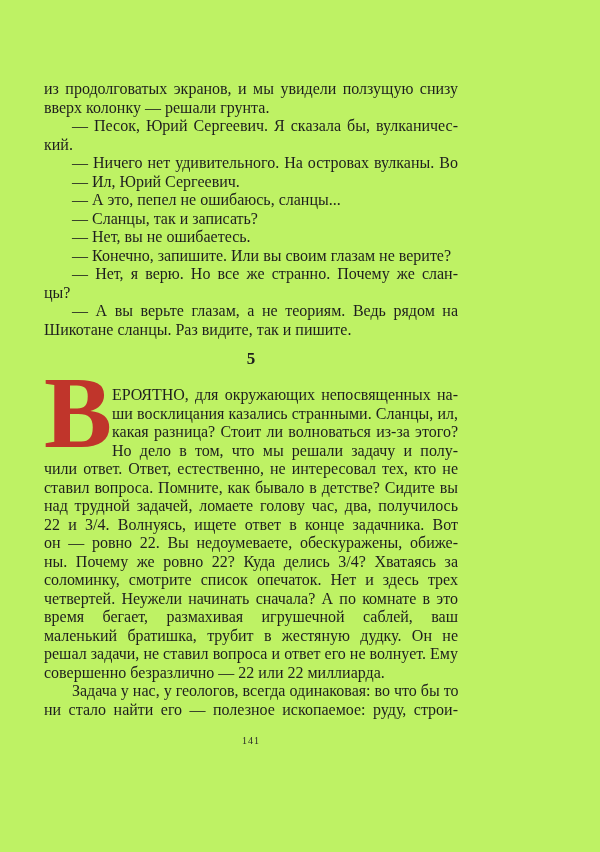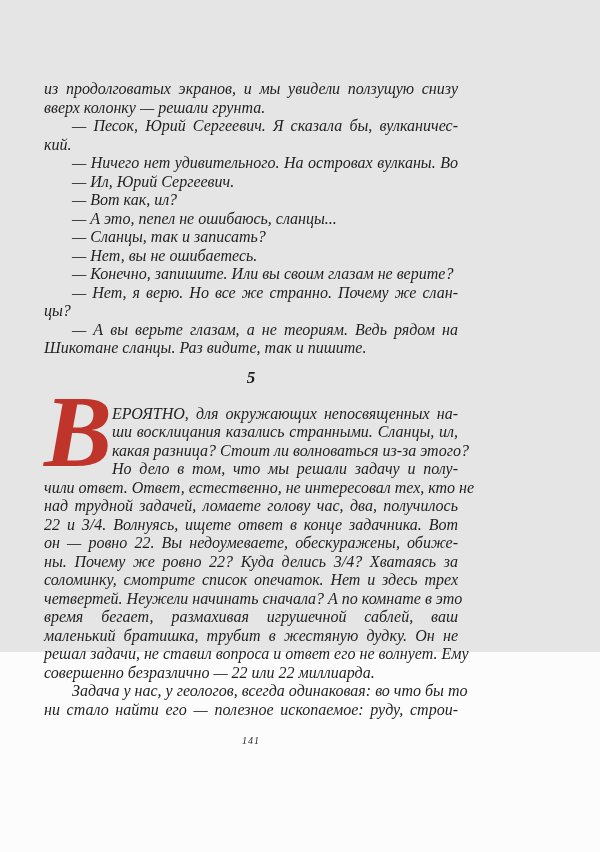--- a/index.html
+++ b/index.html
@@ -6,23 +6,22 @@
   body {
     width: 600px; height: 852px;
     background: #fcfcfc;
     font-family: "Liberation Serif", serif;
     color: #1e1e1e;
     overflow: hidden;
     position: relative;
   }
   .page {
     position: absolute;
-    left: 0; top: 0; width: 600px; height: 652px;
-    background: #e5e5e5;
-    font-style: italic;
+    left: 0; top: 0; width: 600px; height: 852px;
+    background: #bef264;
   }
   .text-block {
     position: absolute;
     left: 44px; top: 80px; width: 414px;
     font-size: 16px;
     line-height: 18.5px;
   }
   .ln {
     text-align: justify;
     text-align-last: justify;
@@ -67,39 +66,39 @@
 
 <div class="page">
   <div class="text-block">
 
     <div class="ln">из продолговатых экранов, и мы увидели ползущую снизу</div>
     <div class="ln last">вверх колонку — решали грунта.</div>
     <div class="ln ind">— Песок, Юрий Сергеевич. Я сказала бы, вулканичес-</div>
     <div class="ln last">кий.</div>
     <div class="ln ind">— Ничего нет удивительного. На островах вулканы. Во</div>
     <div class="ln ind last">— Ил, Юрий Сергеевич.</div>
-    <div class="ln ind last">— Вот как, ил?</div>
     <div class="ln ind last">— А это, пепел не ошибаюсь, сланцы...</div>
     <div class="ln ind last">— Сланцы, так и записать?</div>
     <div class="ln ind last">— Нет, вы не ошибаетесь.</div>
     <div class="ln ind last">— Конечно, запишите. Или вы своим глазам не верите?</div>
     <div class="ln ind">— Нет, я верю. Но все же странно. Почему же слан-</div>
     <div class="ln last">цы?</div>
     <div class="ln ind">— А вы верьте глазам, а не теориям. Ведь рядом на</div>
     <div class="ln last">Шикотане сланцы. Раз видите, так и пишите.</div>
 
     <div class="sect-head">5</div>
 
     <div class="dropwrap">
       <span class="drop-cap" style="color: rgb(192, 53, 43);">В</span>
       <div class="ln ml68">ЕРОЯТНО, для окружающих непосвященных на-</div>
       <div class="ln ml68">ши восклицания казались странными. Сланцы, ил,</div>
       <div class="ln ml68">какая разница? Стоит ли волноваться из-за этого?</div>
       <div class="ln ml96">Но дело в том, что мы решали задачу и полу-</div>
       <div class="ln">чили ответ. Ответ, естественно, не интересовал тех, кто не</div>
+      <div class="ln">ставил вопроса. Помните, как бывало в детстве? Сидите вы</div>
       <div class="ln">над трудной задачей, ломаете голову час, два, получилось</div>
       <div class="ln">22 и 3/4. Волнуясь, ищете ответ в конце задачника. Вот</div>
       <div class="ln">он — ровно 22. Вы недоумеваете, обескуражены, обиже-</div>
       <div class="ln">ны. Почему же ровно 22? Куда делись 3/4? Хватаясь за</div>
       <div class="ln">соломинку, смотрите список опечаток. Нет и здесь трех</div>
       <div class="ln">четвертей. Неужели начинать сначала? А по комнате в это</div>
       <div class="ln">время бегает, размахивая игрушечной саблей, ваш</div>
       <div class="ln">маленький братишка, трубит в жестяную дудку. Он не</div>
       <div class="ln">решал задачи, не ставил вопроса и ответ его не волнует. Ему</div>
       <div class="ln last">совершенно безразлично — 22 или 22 миллиарда.</div>

